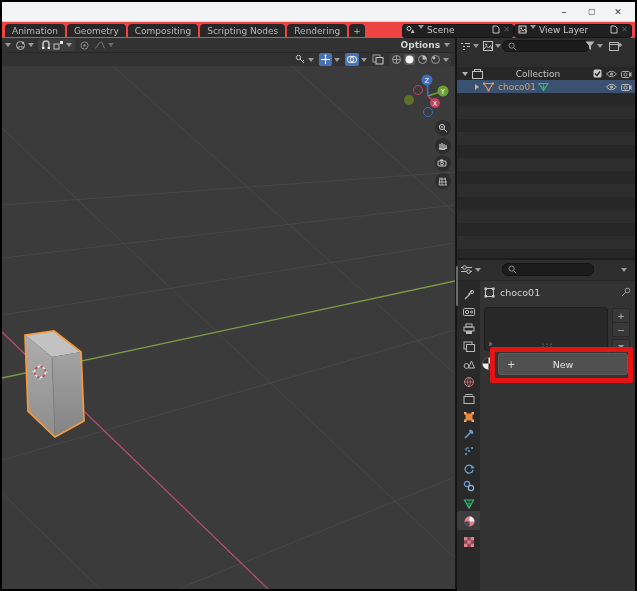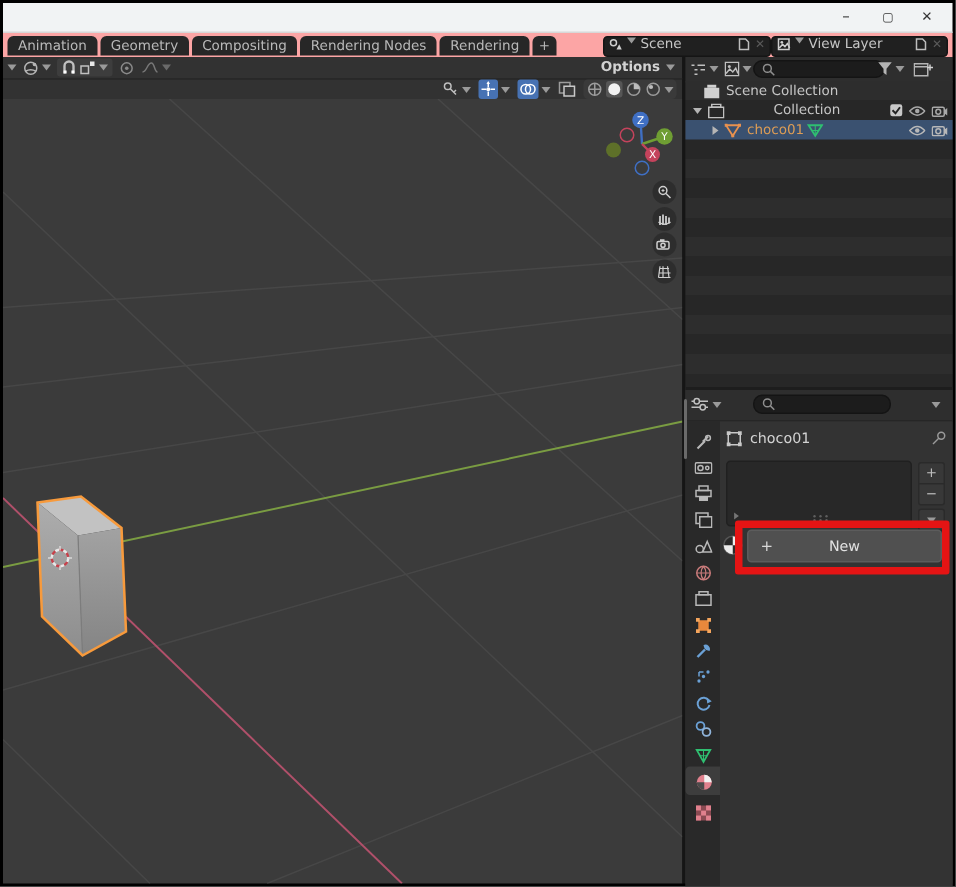--- a/index.html
+++ b/index.html
@@ -28,33 +28,33 @@
         <span>–</span>
       </div>
     <div class="abs row" style="right:30px;top:0;width:26px;height:19px;justify-content:center;color:#333;font-size:8px;">
         <span>▢</span>
       </div>
     <div class="abs row" style="right:4px;top:0;width:26px;height:19px;justify-content:center;color:#333;font-size:9px;">
         <span>✕</span>
       </div>
   </div>
 
-  <div class="abs" style="left:2px;top:22px;width:633px;height:16px;background:#fca5a5;">
+  <div class="abs" style="left:2px;top:22px;width:633px;height:16px;background:#ef4444;">
     <div class="abs row" style="left:3px;top:2px;">
       <div class="tab">
           <span>Animation</span>
         </div>
       <div class="tab">
           <span>Geometry</span>
         </div>
       <div class="tab">
           <span>Compositing</span>
         </div>
       <div class="tab">
-          <span>Rendering Nodes</span>
+          <span>Scripting Nodes</span>
         </div>
       <div class="tab">
           <span>Rendering</span>
         </div>
       <div class="tab" style="padding:0 4px;">
           <span>+</span>
         </div>
     </div>
 
     <div class="abs field" style="left:400px;top:2px;width:104px;">
@@ -310,27 +310,20 @@
           <svg width="13" height="12">
               <rect x="0.5" y="2.5" width="9" height="8" fill="none" stroke="#b5b5b5"></rect>
               <path d="M0.5,4.5 h9" stroke="#b5b5b5"></path>
               <path d="M11,3 v4 M9,5 h4" stroke="#d0d0d0"></path>
             </svg>
         </span>
       </div>
 
       <div class="abs" style="left:0;top:16px;width:178px;height:204px;background:repeating-linear-gradient(#2d2d2d 0 13px,#272727 13px 26px);"></div>
 
-      <div class="abs row" style="left:0;top:16px;width:178px;height:13px;gap:4px;padding-left:12px;box-sizing:border-box;">
-        <svg width="11" height="10">
-            <rect x="0.5" y="2.5" width="10" height="7" fill="#d0d0d0"></rect>
-            <rect x="2.5" y="0.5" width="6" height="2" fill="#d0d0d0"></rect>
-          </svg>
-        <span class="lbl">Scene Collection</span>
-      </div>
 
       <div class="abs row" style="left:0;top:29px;width:178px;height:13px;gap:4px;padding-left:5px;box-sizing:border-box;">
         <span class="tri-d"></span>
         <svg width="11" height="10">
             <rect x="0.5" y="2.5" width="10" height="7" fill="none" stroke="#c0c0c0"></rect>
             <rect x="2.5" y="0.5" width="6" height="2" fill="none" stroke="#c0c0c0"></rect>
           </svg>
         <span class="lbl" style="flex:1;text-align:center;">Collection</span>
         <span>
             <svg width="9" height="9">

